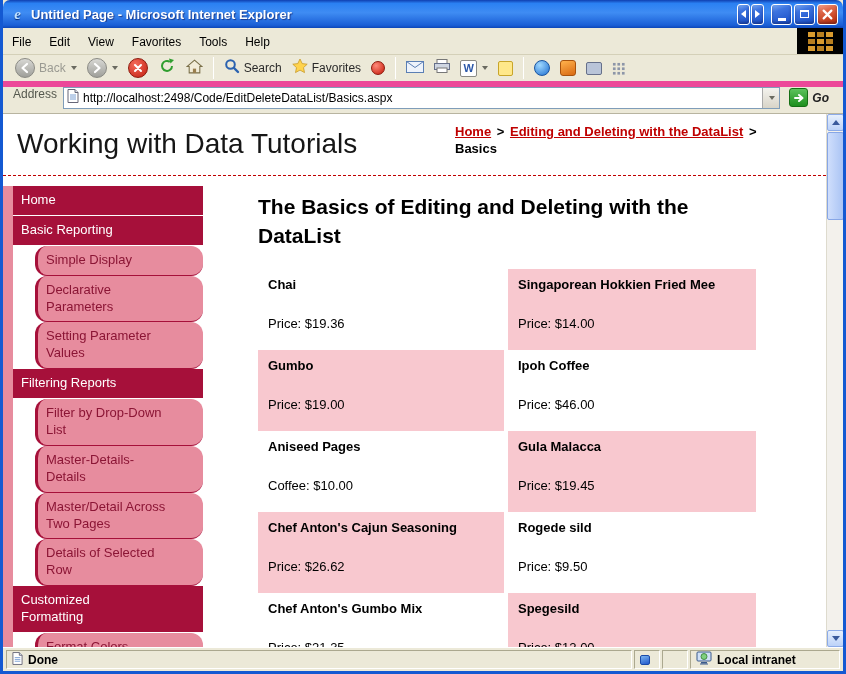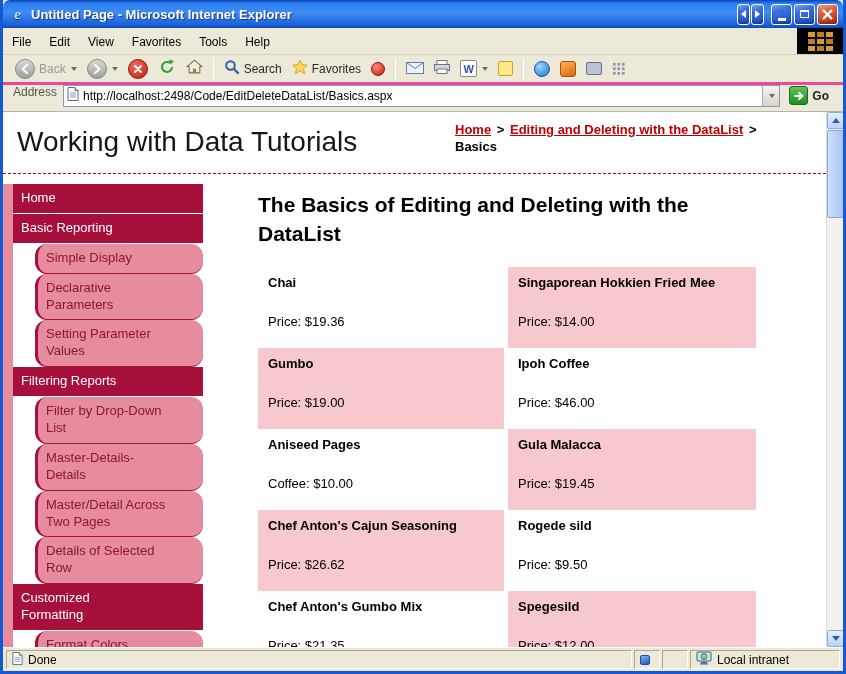--- a/index.html
+++ b/index.html
@@ -37,21 +37,21 @@
     border-bottom:1px solid #d4d0b8; }
   .menu-item { padding:7px 9px 0; font-size:12px; color:#000; cursor:pointer; }
   .flex-sp { flex:1; }
   .winlogo { width:46px; background:#000; display:flex; align-items:center; justify-content:center; }
   .winlogo-grid { display:grid; grid-template-columns:repeat(3,7px); grid-auto-rows:5px; gap:2px; }
   .winlogo-grid i { display:block; background:var(--gold,#D99B2F); }
   .winlogo-grid i:nth-child(2n) { background:#b87f20; }
 
   
   .toolbar { flex:0 0 30px; display:flex; align-items:center; gap:2px; padding:0 4px 0 8px;
-    background:var(--chrome_bg,#ECE9D8); border-bottom:3px solid #ec4899;text-align:right; }
+    background:var(--chrome_bg,#ECE9D8); border-bottom:6px solid #ec4899;text-align:right; }
   .tool-btn { display:flex; align-items:center; gap:4px; padding:2px 4px; border-radius:3px; cursor:pointer; }
   .tool-label { font-size:12px; color:#2a2a2a; }
   .disabled .tool-label { color:#9a9a92; }
   .circ { width:20px; height:20px; border-radius:50%; display:flex; align-items:center; justify-content:center; flex:0 0 20px; }
   .circ.gray { background:linear-gradient(180deg,#d8d8d4,#9f9f9a); border:1px solid #8a8a84; }
   .circ.stop { background:radial-gradient(circle at 35% 30%,#f46a5a,#c22011); border:1px solid #8d1a0d; }
   .circ.reddot { width:14px; height:14px; flex-basis:14px; background:radial-gradient(circle at 35% 30%,#ff8a7a,#c41808); border:1px solid #8d1a0d; }
   .circ.ball { width:16px; height:16px; flex-basis:16px; background:radial-gradient(circle at 35% 30%,#9fd8ff,#1f6fd0); border:1px solid #1a55a0; }
   .caret { width:0; height:0; border-left:3px solid transparent; border-right:3px solid transparent; border-top:4px solid #6a6a60; margin-left:1px; }
   .sep { width:1px; height:22px; background:#c7c2aa; border-right:1px solid #fff; margin:0 4px; }
@@ -63,21 +63,21 @@
   .gridbox { width:13px; height:13px; background-image:radial-gradient(#8d96a8 1.4px, transparent 1.6px); background-size:4.5px 4.5px; }
 
   
   .addressbar { flex:0 0 27px; display:flex; align-items:flex-start; gap:6px; padding:0 6px 0 10px;
     background:var(--chrome_bg,#ECE9D8); border-bottom:1px solid #b8b4a0; }
   .addr-label { font-size:12px; color:#55584e; }
   .addr-input { flex:1; height:22px; background:#fff; border:1px solid #7f9db9; display:flex; align-items:center; padding-left:3px; cursor:text; }
   .addr-text { flex:1; font-size:12px; color:#000; white-space:nowrap; overflow:hidden; padding-left:4px; }
   .addr-drop { width:17px; height:20px; background:linear-gradient(180deg,#f4f3ee,#d8d4c8); border-left:1px solid #aaa;
     display:flex; align-items:center; justify-content:center; cursor:pointer; }
-  .go-btn { display:flex; align-items:center; gap:4px; padding:1px 8px 1px 3px; cursor:pointer; }
+  .go-btn { display:flex; align-items:center; gap:4px; padding:1px 8px 1px 3px; cursor:pointer;font-style:italic; }
   .go-circ { width:19px; height:19px; border-radius:3px; background:linear-gradient(180deg,#5cc35c,var(--go_green,#1e8f1e));
     border:1px solid #157015; display:flex; align-items:center; justify-content:center; }
   .go-label { font-size:12px; font-weight:bold; color:#222; }
 
   
   .viewport { flex:1; position:relative; background:#fff; overflow:hidden; }
   .page { position:absolute; left:0; top:0; right:17px; bottom:0; overflow:hidden; background:#fff;
     display:flex; flex-direction:column; }
 
   .page-header { flex:0 0 62px; position:relative; border-bottom:1px dashed var(--link_red,#BF0000); }
@@ -115,21 +115,21 @@
   .sb-btn.down { bottom:0; }
   .tri-up { width:0; height:0; border-left:4px solid transparent; border-right:4px solid transparent; border-bottom:5px solid #3a5a9c; }
   .tri-down { width:0; height:0; border-left:4px solid transparent; border-right:4px solid transparent; border-top:5px solid #3a5a9c; }
   .sb-thumb { position:absolute; left:0; top:18px; width:17px; height:88px;
     background:linear-gradient(90deg,#cfdefc,#aac4f4); border:1px solid #87a6e6; border-radius:2px; cursor:grab; }
 
   
   .statusbar { flex:0 0 23px; display:flex; align-items:stretch; gap:2px; padding:2px 3px;
     background:var(--chrome_bg,#ECE9D8); border-top:1px solid #fff; box-shadow:0 -1px 0 #b8b4a0; }
   .sb-pane { display:flex; align-items:center; gap:5px; font-size:12px; color:#000; padding:0 5px;
-    border:1px solid; border-color:#aba88f #fff #fff #aba88f; }
+    border:1px solid; border-color:#aba88f #fff #fff #aba88f;font-weight:bold; }
   .sb-pane.main { flex:1; }
   .sb-pane.small { width:26px; }
   .sb-pane.zone { width:150px; }
   .mini-blue { width:10px; height:10px; background:linear-gradient(160deg,#7ab4f0,#2258cc); border:1px solid #1a4aa8; border-radius:2px; }
 </style>
 </head>
 <body>
 
 <div class="window">
 

